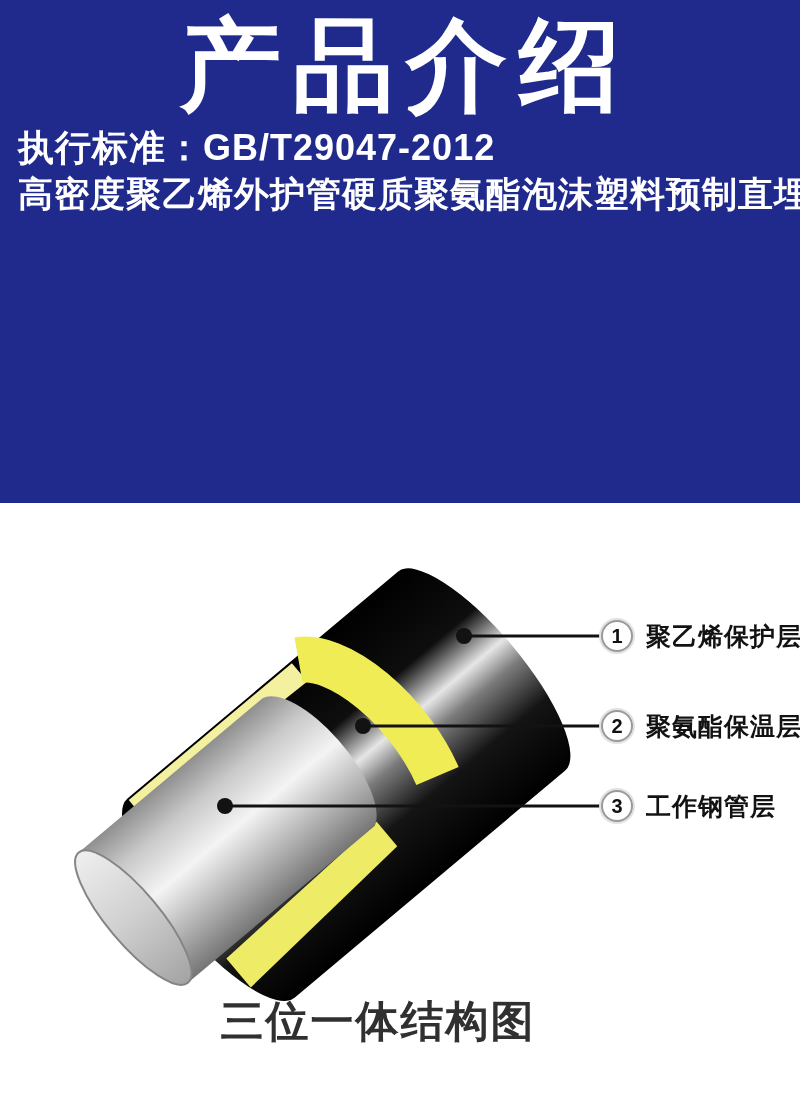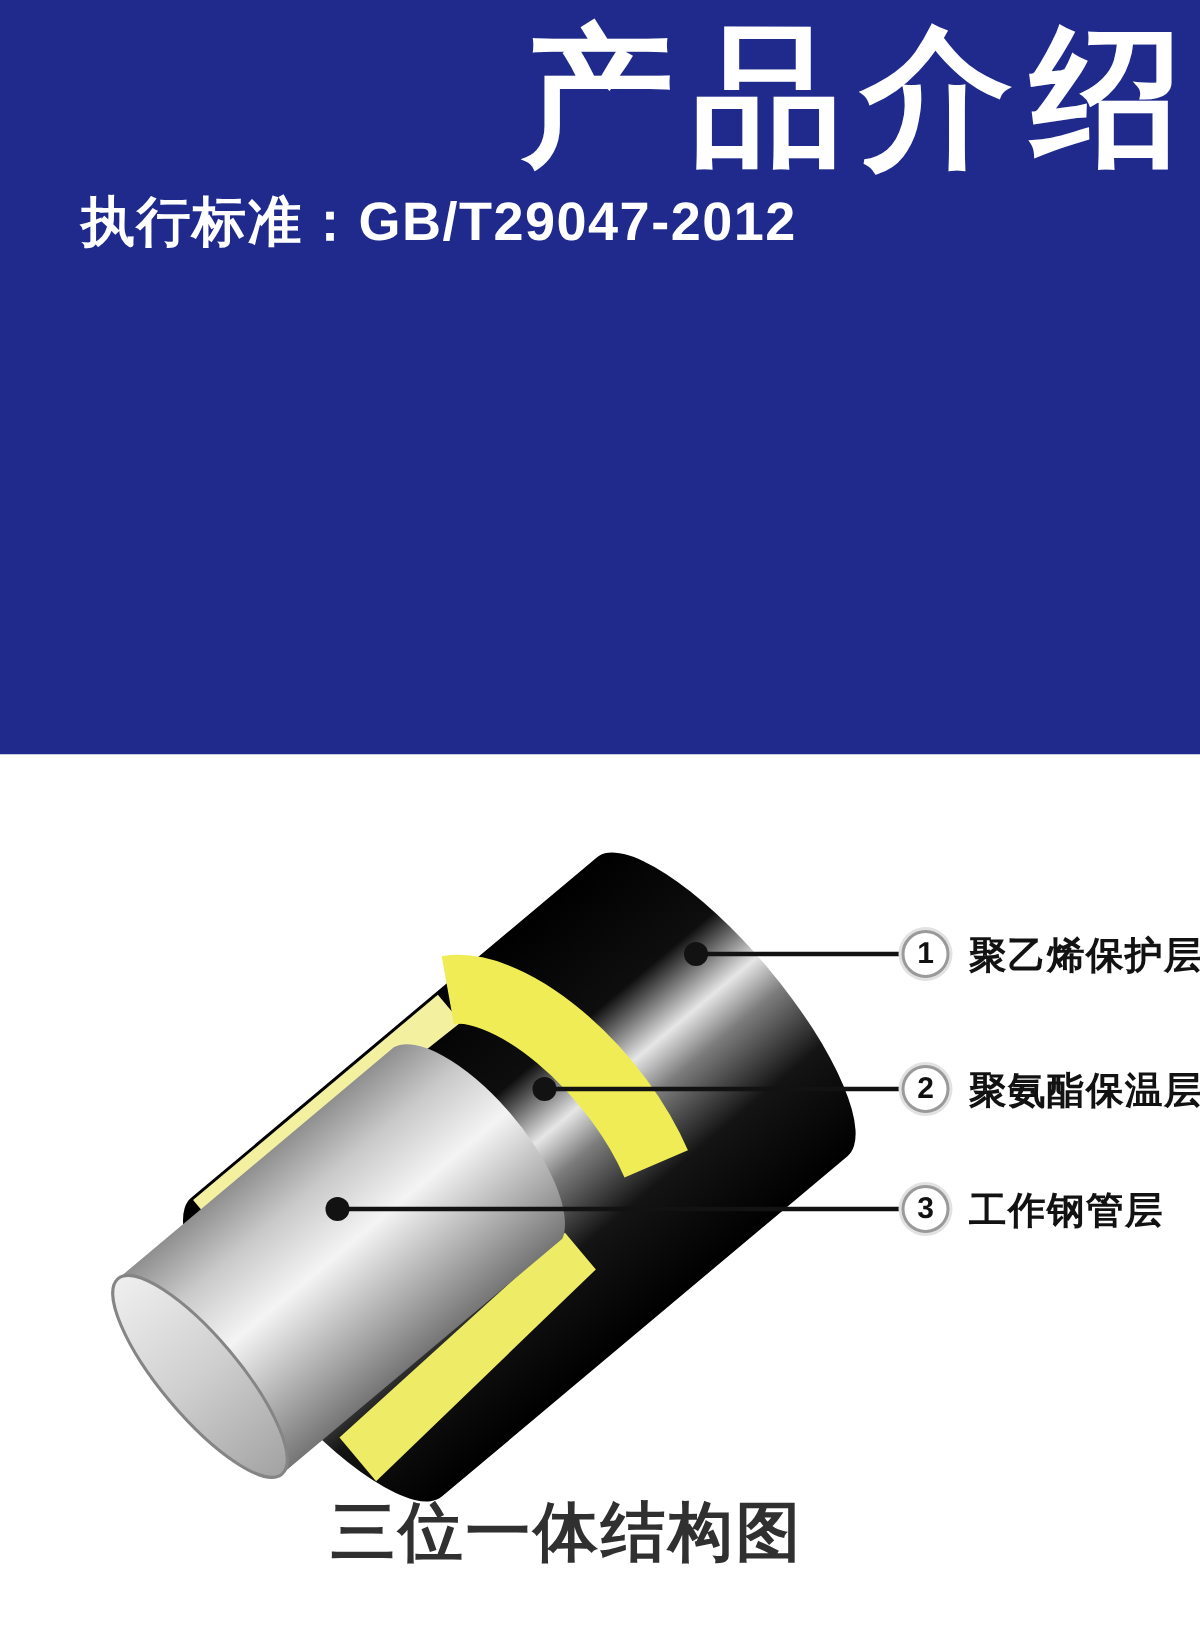--- a/index.html
+++ b/index.html
@@ -14,21 +14,21 @@
   
   .blue-section{
     width:800px;height:503px;
     background:#1f2a8c;
     color:#ffffff;
     overflow:hidden;
   }
   .page-title{
     margin:0;
     padding-top:12px;
-    text-align:right;
+    text-align:center;
     font-size:101px;
     line-height:1.06;
     font-weight:900;
     letter-spacing:12px;
     text-indent:12px;
   }
   .intro-block{
     margin:8px 18px 0 18px;
   }
   .intro-line{
@@ -39,21 +39,20 @@
   }
   .standard-block{
     margin:5px 18px 0 18px;
   }
   .std-line-main{
     font-size:36px;
     line-height:47px;
     font-weight:800;
     letter-spacing:1px;
     white-space:nowrap;
-    margin-left:36px;
   }
   .std-line{
     font-size:35px;
     line-height:45px;
     font-weight:800;
     letter-spacing:1px;
     white-space:nowrap;
   }
 
   
@@ -113,20 +112,21 @@
 </style>
 </head>
 <body>
 
 <div class="blue-section">
   <h1 class="page-title">产品介绍</h1>
 
 
   <div class="standard-block">
     <div class="std-line-main">执行标准：GB/T29047-2012</div>
+    <div class="std-line">高密度聚乙烯外护管硬质聚氨酯泡沫塑料预制直埋</div>
   </div>
 </div>
 
 <div class="photo-section">
 
   <svg class="pipe-svg" viewBox="0 0 800 598" xmlns="http://www.w3.org/2000/svg">
     <defs>
       <linearGradient id="gBlack" gradientUnits="userSpaceOnUse" x1="0" y1="-130" x2="0" y2="130">
         <stop offset="0" stop-color="#000000"></stop>
         <stop offset="0.30" stop-color="#0e0e0e"></stop>

